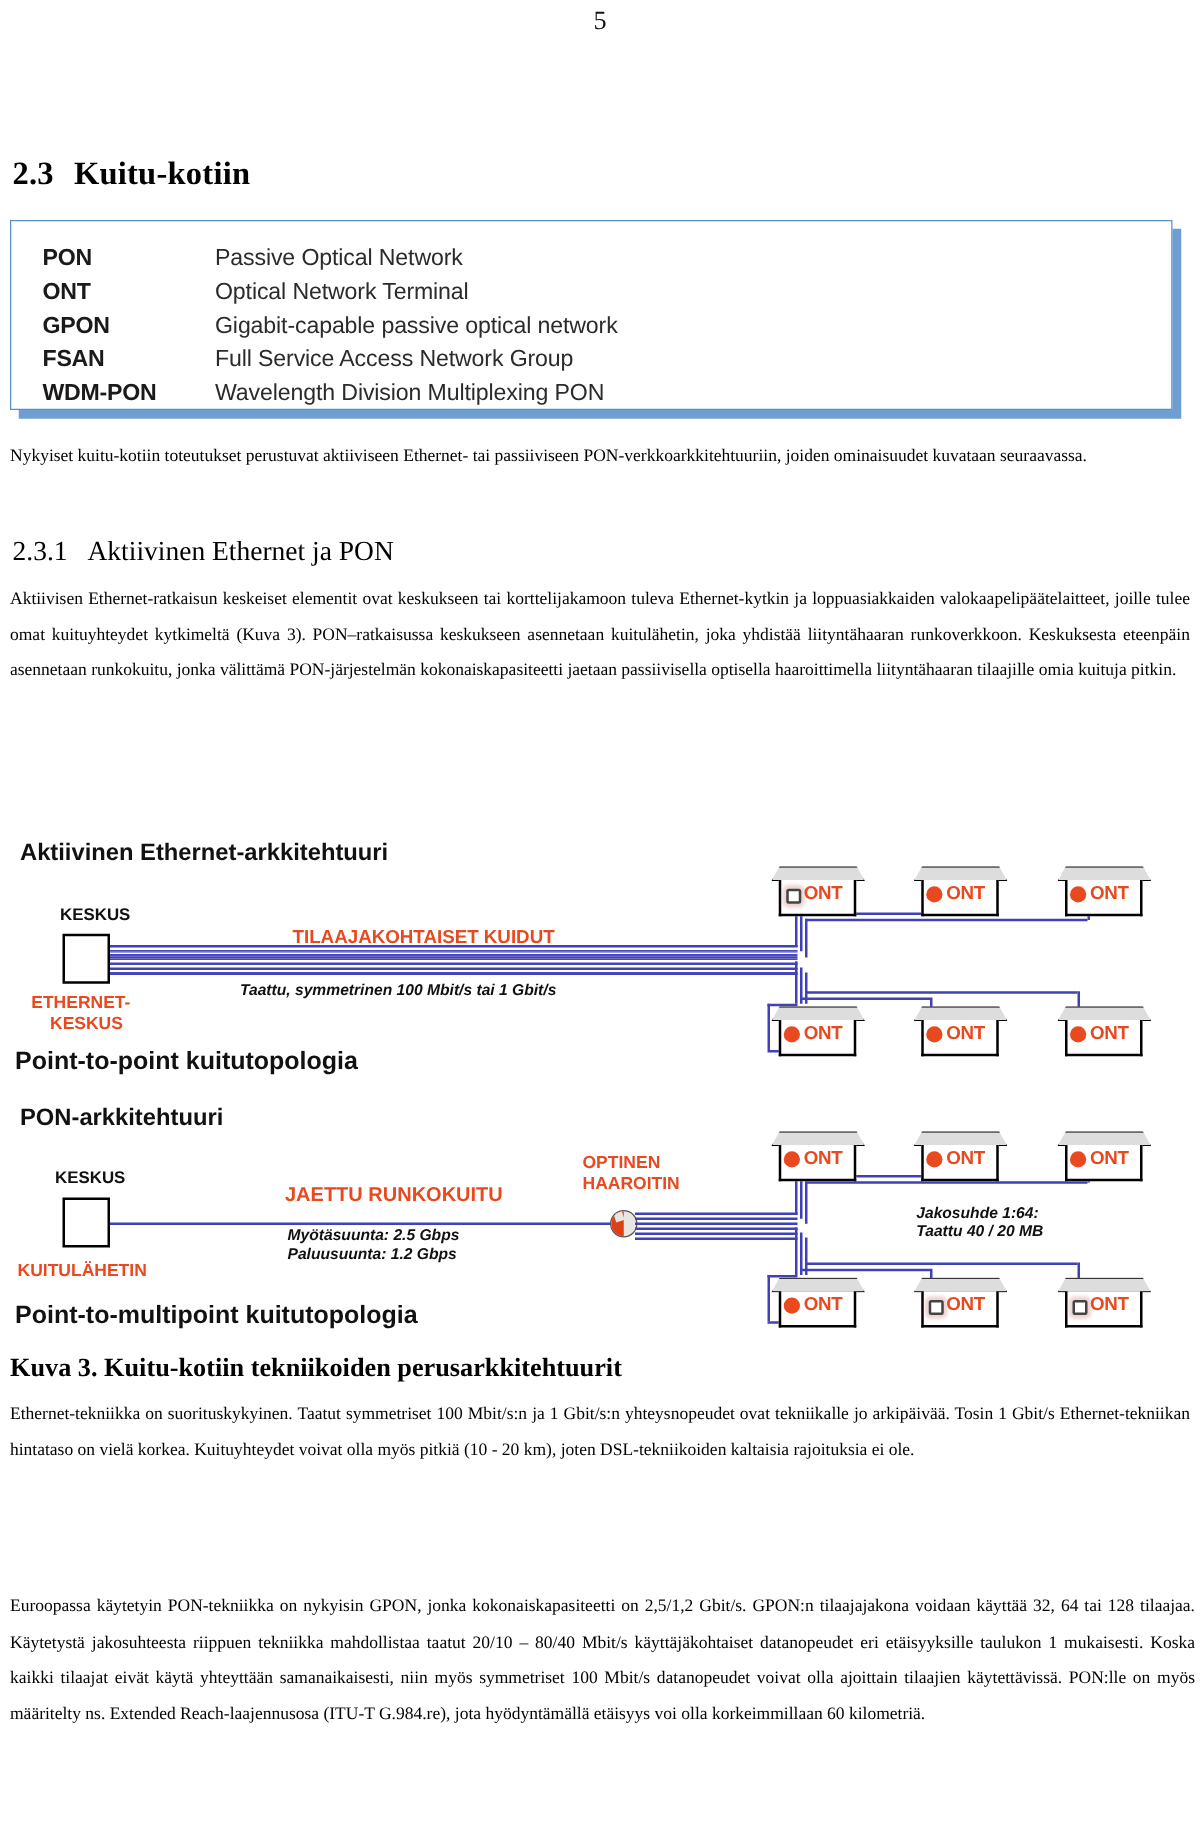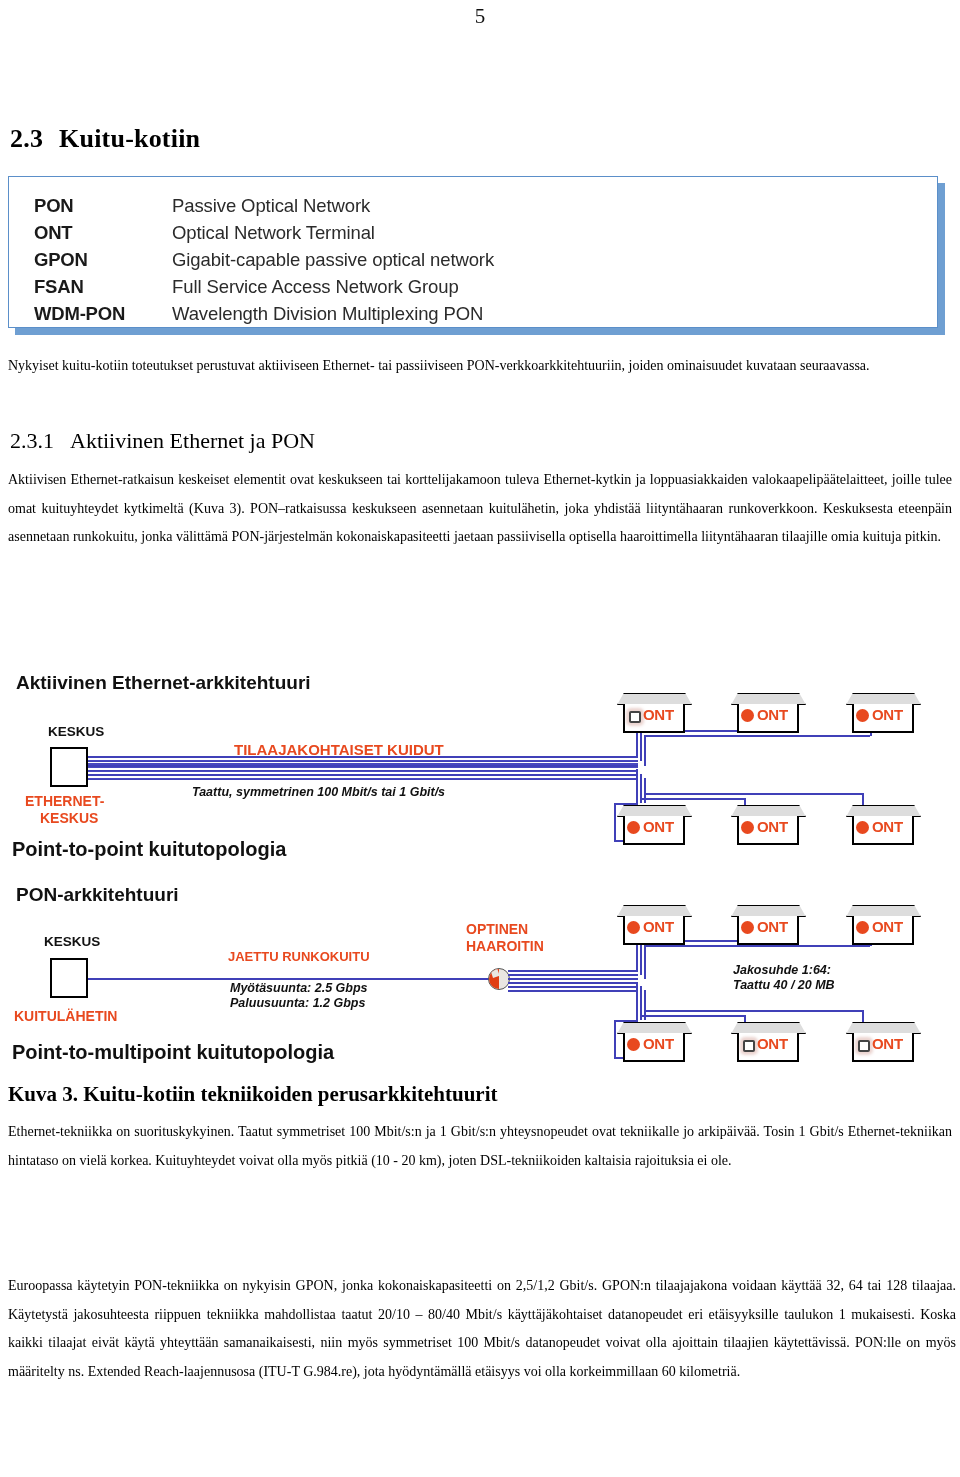--- a/index.html
+++ b/index.html
@@ -404,21 +404,21 @@
     </div>
 
     <div class="fig-title" style="left:16px; top:216px">PON-arkkitehtuuri</div>
 
     <div class="fig-label" style="left:44px; top:266px">KESKUS</div>
 
     <div class="co-box" style="left:50px; top:290px"></div>
 
     <div class="fig-label-red" style="left:14px; top:340px">KUITULÄHETIN</div>
 
-    <div class="fig-label-red" style="left:228px; top:280px; font-size:13px">JAETTU RUNKOKUITU</div>
+    <div class="fig-label-red" style="left:228px; top:280px; font-size:16px">JAETTU RUNKOKUITU</div>
 
     <div class="fig-note" style="left:230px; top:313px">
       <span>Myötäsuunta: 2.5 Gbps</span><br>
       <span>Paluusuunta: 1.2 Gbps</span>
     </div>
 
     <div class="fig-label-red" style="left:466px; top:253px">
       <span>OPTINEN</span><br>
       <span>HAAROITIN</span>
     </div>

